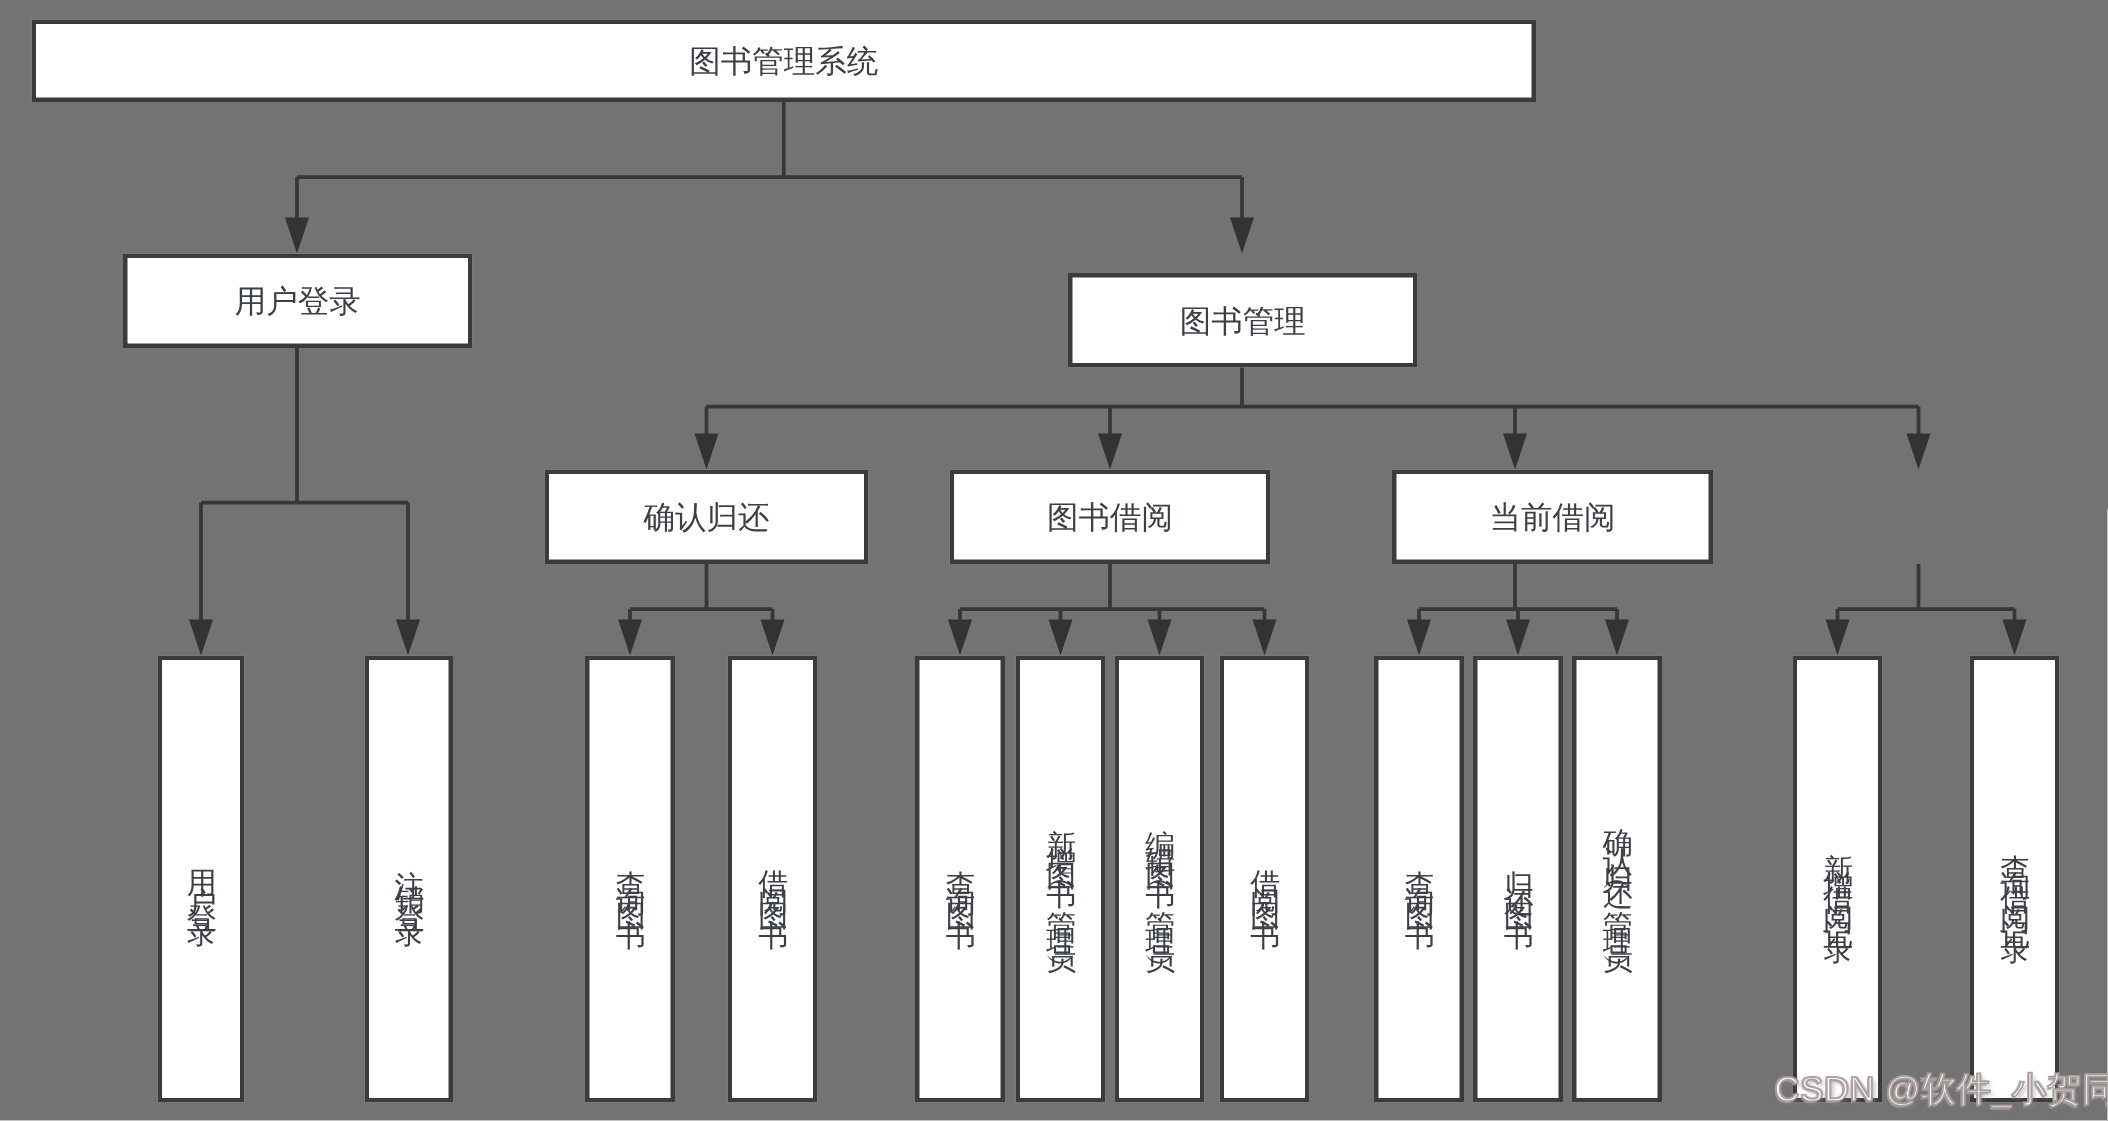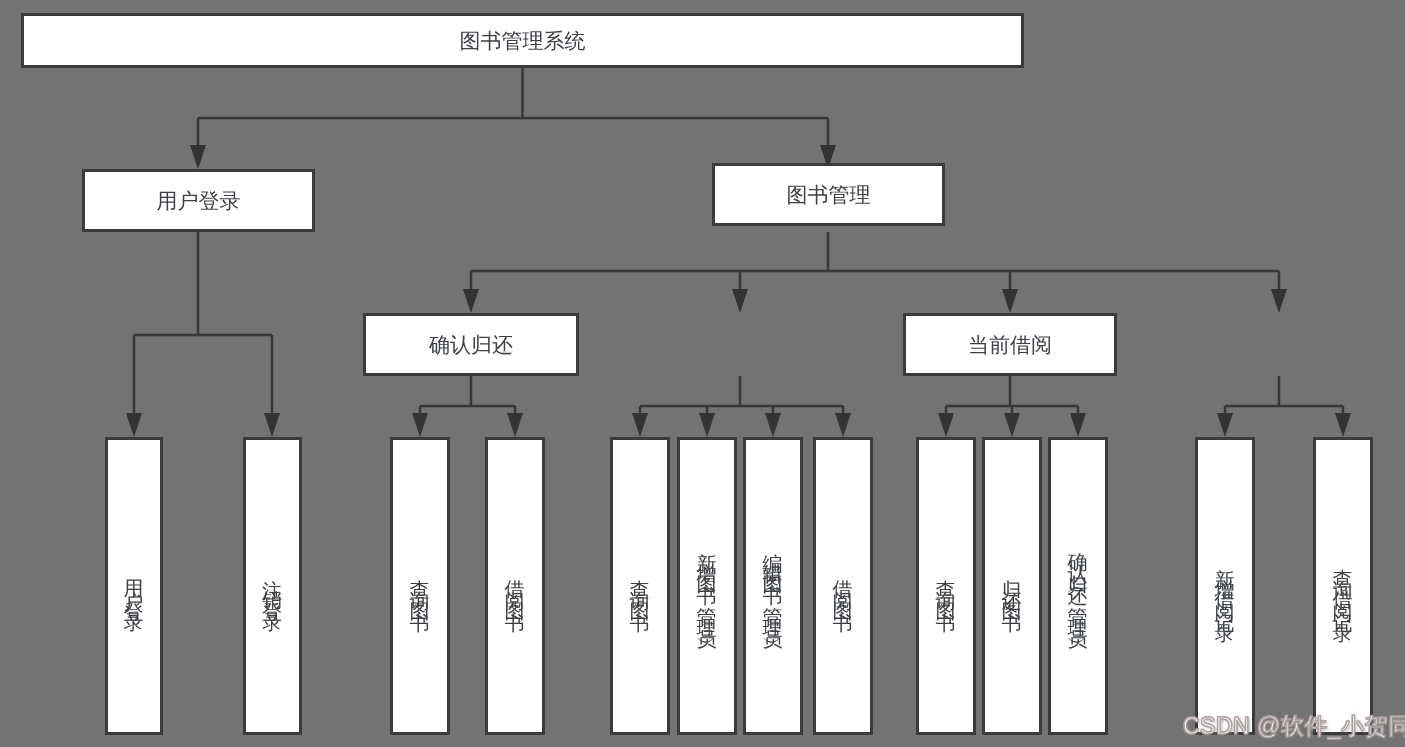--- a/index.html
+++ b/index.html
@@ -86,28 +86,31 @@
     </g>
   </svg>
 
   <div class="node" style="left:21px;top:13px;width:1003px;height:55px">
     <span>图书管理系统</span>
   </div>
 
   <div class="node" style="left:82px;top:169px;width:233px;height:63px">
     <span>用户登录</span>
   </div>
-  <div class="node" style="left:712px;top:163px;width:233px;height:63px">
+  <div class="node" style="left:712px;top:182px;width:233px;height:63px">
     <span>图书管理</span>
   </div>
 
   <div class="node" style="left:363px;top:313px;width:216px;height:63px">
     <span>确认归还</span>
   </div>
-  <div class="node" style="left:903px;top:313px;width:214px;height:63px">
+  <div class="node" style="left:633px;top:313px;width:214px;height:63px">
+    <span>图书借阅</span>
+  </div>
+  <div class="node" style="left:928px;top:313px;width:214px;height:63px">
     <span>当前借阅</span>
   </div>
 
   <div class="node leaf" style="left:105px;top:437px;width:58px;height:298px">
     <span>用户登录</span>
   </div>
   <div class="node leaf" style="left:243px;top:437px;width:59px;height:298px">
     <span>注销登录</span>
   </div>
 

